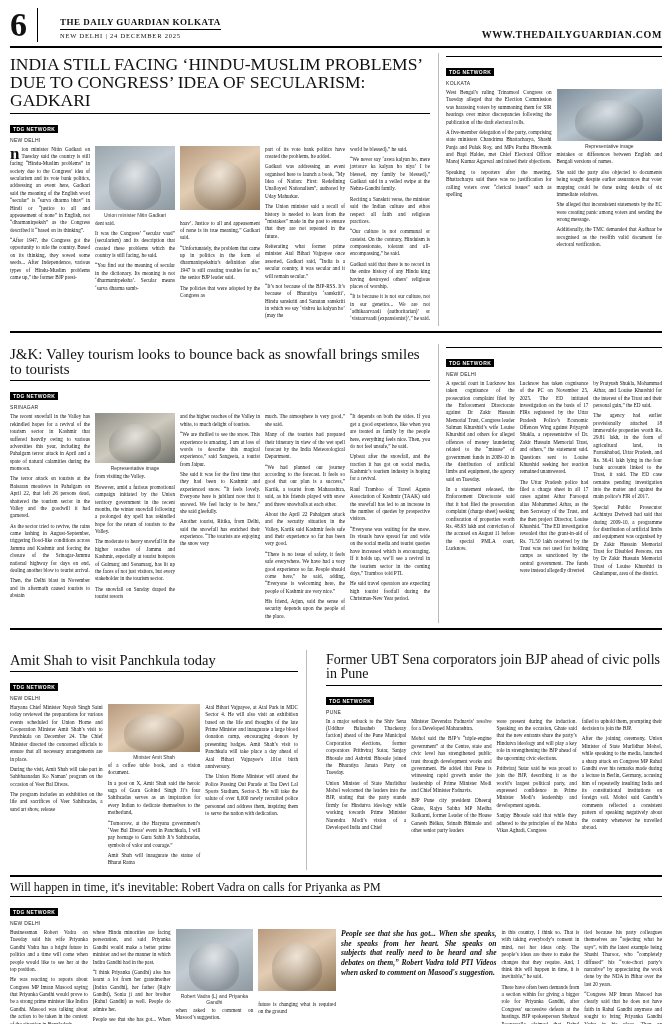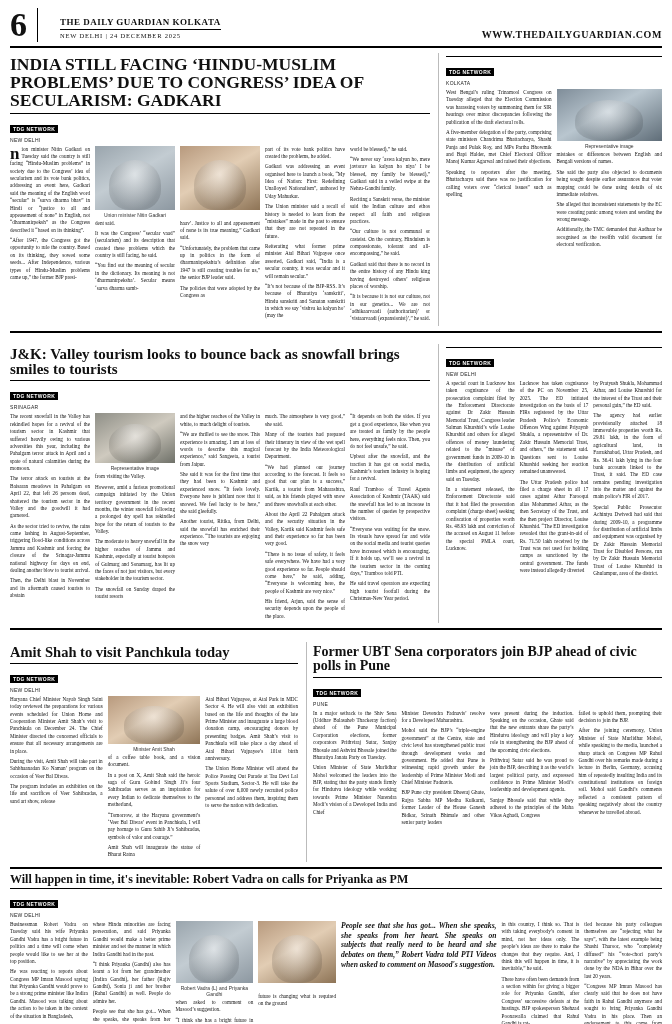--- a/index.html
+++ b/index.html
@@ -72,21 +72,21 @@
   .rule { border-top: 1px solid #000; }
   .hl { background: #000; color: #fff; font-size: 5px; letter-spacing: .4px;
         display:inline-block; padding: 1px 3px; font-family:"Liberation Sans",sans-serif;
         font-weight: bold; }
   .byline { font-size: 5px; font-family:"Liberation Sans",sans-serif; letter-spacing:.3px;
             color:#222; margin-top:2px;}
   .cap { font-size: 5px; font-family:"Liberation Sans",sans-serif; color:#333;
          text-align:center; margin-top:1px; }
 
   .hdl {
-    font-weight: bold;
+    font-weight: normal;
     line-height: 1.02;
     font-family: "Liberation Serif", serif;
     margin: 3px 0 2px 0;
   }
   p.body {
     font-size: 5.2px;
     line-height: 1.42;
     text-align: justify;
     margin: 0 0 3px 0;
     hyphens: auto;
@@ -274,21 +274,21 @@
           <p class="body">by Pratyush Shukla, Mohammad Athar, and Louise Khurshid for the interest of the Trust and their personal gain,” the ED said.</p>
           <p class="body">The agency had earlier provisionally attached 18 immovable properties worth Rs. 29.81 lakh, in the form of agricultural land, in Farrukhabad, Uttar Pradesh, and Rs. 36.41 lakh lying in the four bank accounts linked to the Trust, it said. The ED case remains pending investigation into the matter and against the main police’s FIR of 2017.</p>
           <p class="body">Special Public Prosecutor Achintya Dwivedi had said that during 2009-10, a programme for distribution of artificial limbs and equipment was organised by Dr Zakir Hussain Memorial Trust for Disabled Persons, run by Dr Zakir Hussain Memorial Trust of Louise Khurshid in Ghulampur, area of the district.</p>
         </div>
       </div>
     </div>
   </div>
 
   <div class="divider-thick"></div>
 
-  <div class="cols" style="gap:8px; margin-top:12px;">
+  <div class="cols" style="gap:8px; margin-top:20px;">
 
     <div style="width:288px;">
       <div class="hdl" style="font-size:14.5px;">Amit Shah to visit Panchkula today</div>
       <div class="rule" style="margin:3px 0;"></div>
       <div class="hl">TDG NETWORK</div>
       <div class="byline">NEW DELHI</div>
       <div class="cols" style="margin-top:3px; gap:5px;">
         <div class="col">
           <p class="body">Haryana Chief Minister Nayab Singh Saini today reviewed the preparations for various events scheduled for Union Home and Cooperation Minister Amit Shah’s visit to Panchkula on December 24. The Chief Minister directed the concerned officials to ensure that all necessary arrangements are in place.</p>
           <p class="body">During the visit, Amit Shah will take part in Sahbhaanadan Ko Naman’ program on the occasion of Veer Bal Diwas.</p>
@@ -302,21 +302,21 @@
           <p class="body">“Tomorrow, at the Haryana government’s ‘Veer Bal Diwas’ event in Panchkula, I will pay homage to Guru Sahib Ji’s Sahibzadas, symbols of valor and courage.”</p>
           <p class="body">Amit Shah will inaugurate the statue of Bharat Ratna</p>
         </div>
         <div class="col">
           <p class="body">Atal Bihari Vajpayee, at Atal Park in MDC Sector 4. He will also visit an exhibition based on the life and thoughts of the late Prime Minister and inaugurate a large blood donation camp, encouraging donors by presenting badges. Amit Shah’s visit to Panchkula will take place a day ahead of Atal Bihari Vajpayee’s 101st birth anniversary.</p>
           <p class="body">The Union Home Minister will attend the Police Passing Out Parade at Tau Devi Lal Sports Stadium, Sector-3. He will take the salute of over 6,000 newly recruited police personnel and address them, inspiring them to serve the nation with dedication.</p>
         </div>
       </div>
     </div>
 
-    <div class="vsep" style="width:356px; padding-left:6px;">
+    <div class="vsep" style="width:356px; padding-left:19px;">
       <div class="hdl" style="font-size:14px;">Former UBT Sena corporators join BJP ahead of civic polls in Pune</div>
       <div class="rule" style="margin:3px 0;"></div>
       <div class="hl">TDG NETWORK</div>
       <div class="byline">PUNE</div>
       <div class="cols" style="margin-top:3px; gap:5px;">
         <div class="col">
           <p class="body">In a major setback to the Shiv Sena (Uddhav Balasaheb Thackeray faction) ahead of the Pune Municipal Corporation elections, former corporators Prithviraj Sutar, Sanjay Bhosale and Ashvini Bhosale joined the Bharatiya Janata Party on Tuesday.</p>
           <p class="body">Union Minister of State Murlidhar Mohol welcomed the leaders into the BJP, stating that the party stands firmly for Hindutva ideology while working towards Prime Minister Narendra Modi’s vision of a Developed India and Chief</p>
         </div>
         <div class="col">

